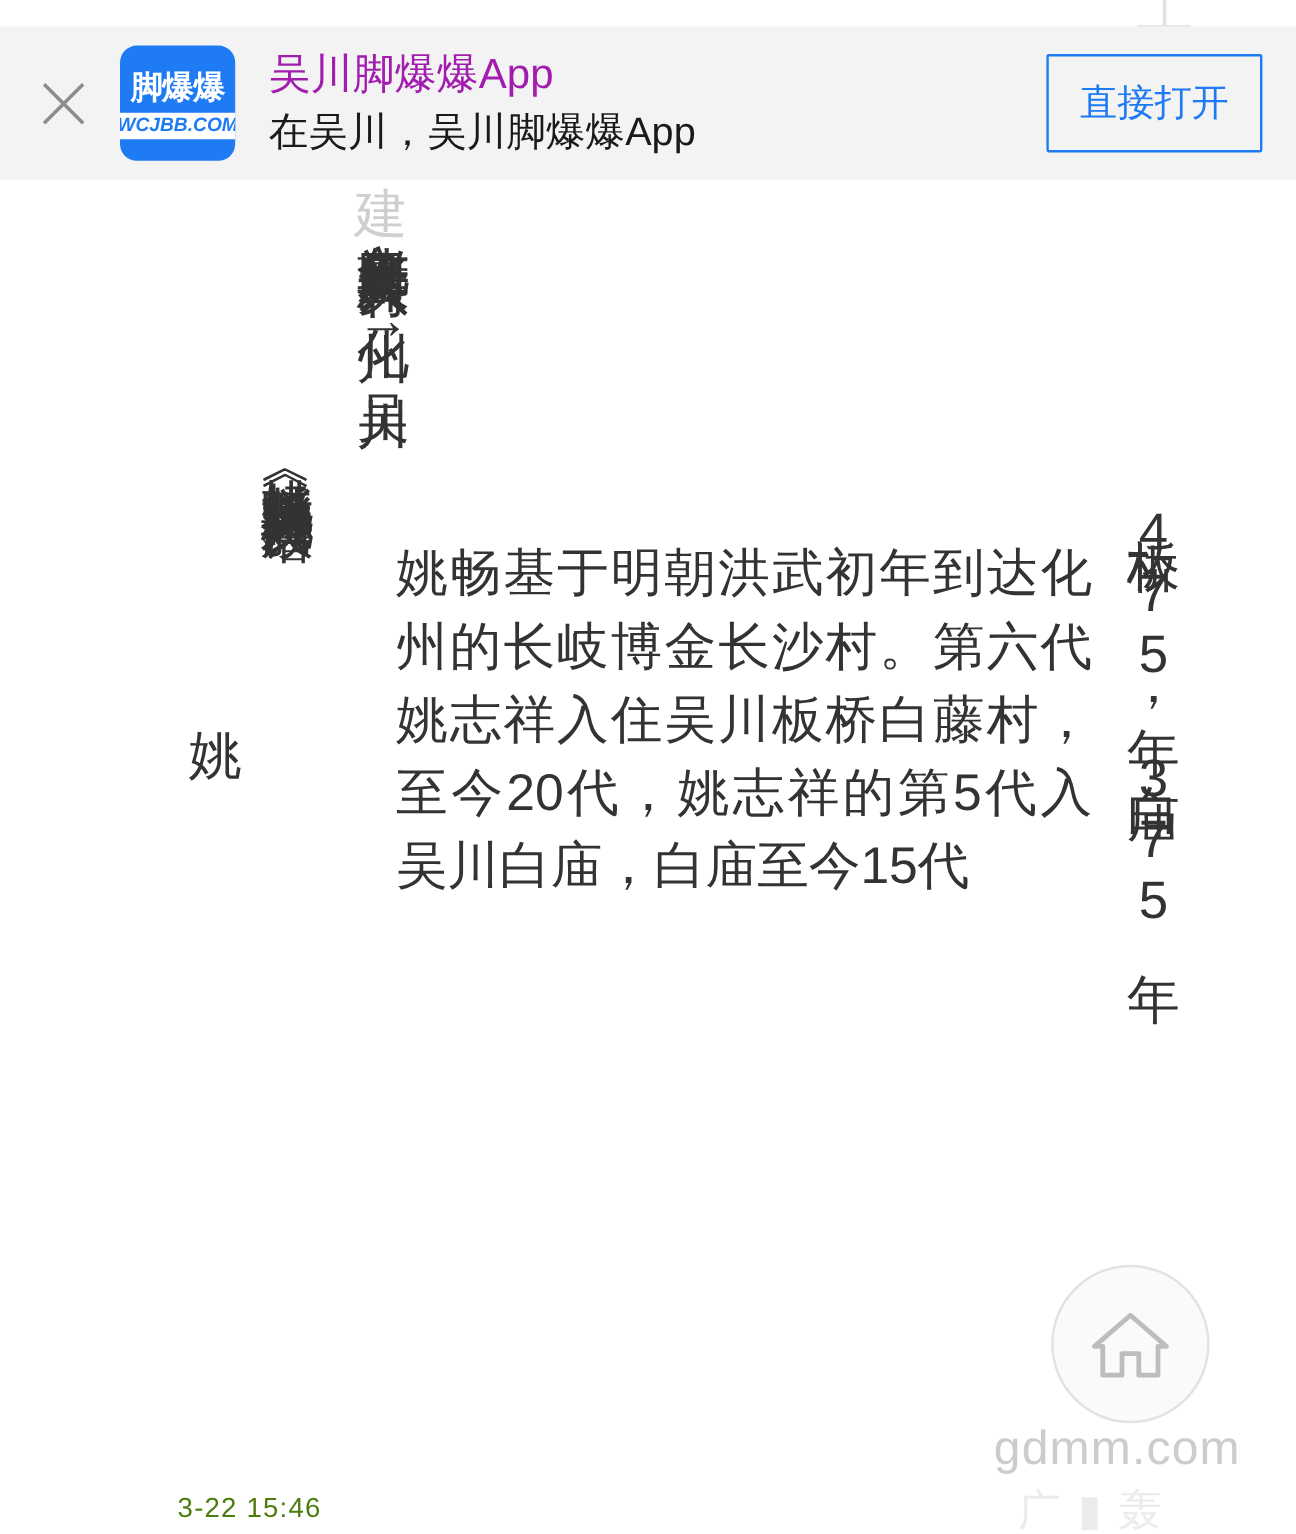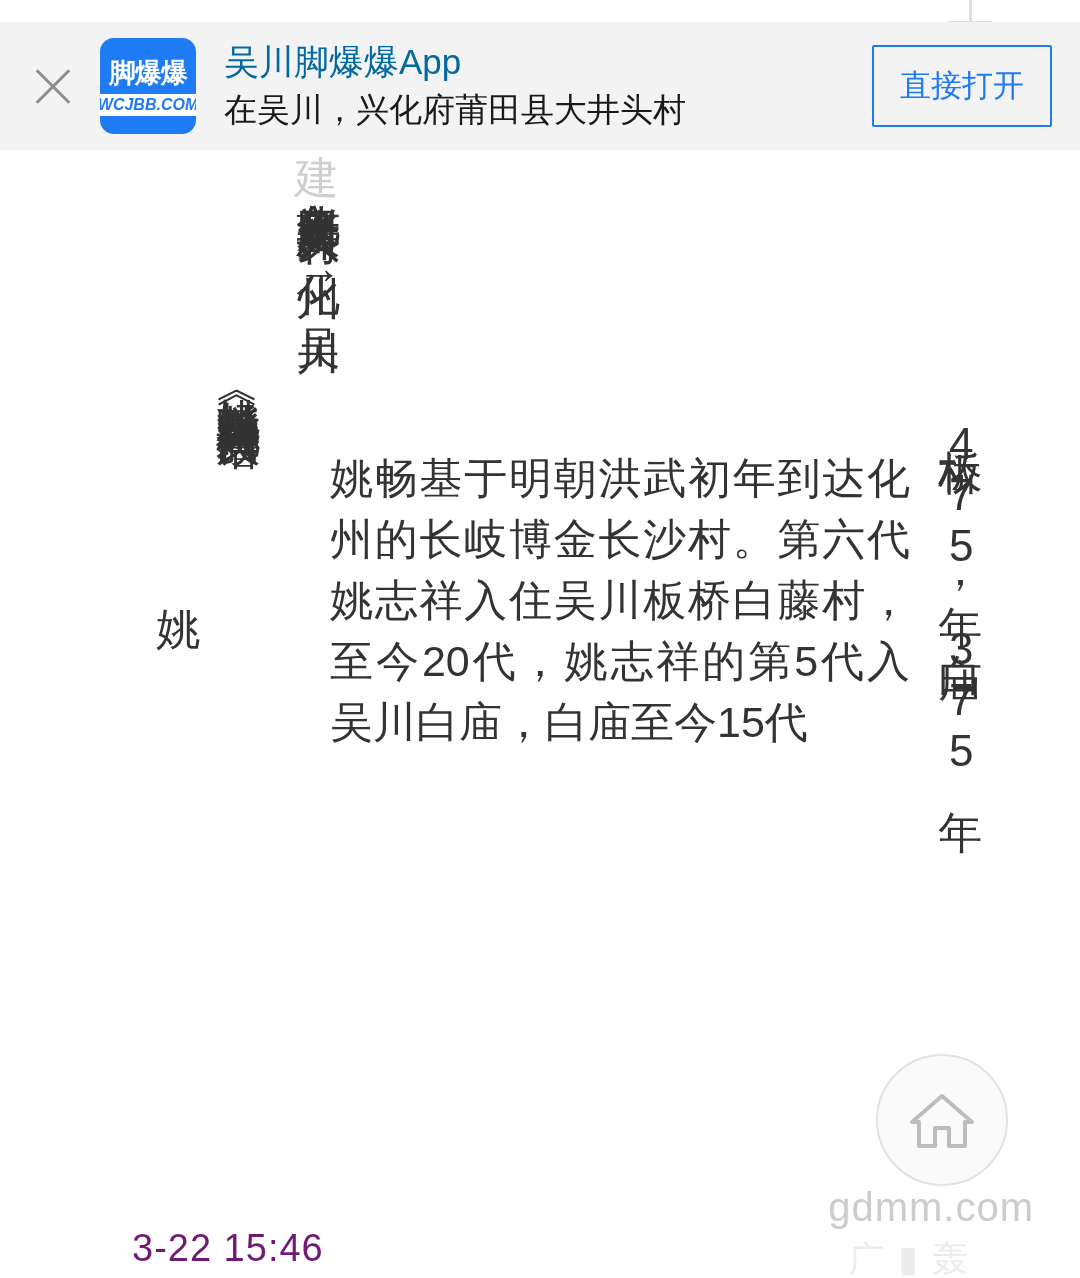--- a/index.html
+++ b/index.html
@@ -85,21 +85,21 @@
   }
 
   .banner-text {
     margin-left: 28px;
     flex: 1 1 auto;
     min-width: 0;
   }
   .banner-title {
     font-size: 35px;
     line-height: 46px;
-    color: #0369a1;
+    color: #a21caf;
     white-space: nowrap;
   }
   .banner-sub {
     font-size: 33px;
     line-height: 46px;
     color: #1a1a1a;
     white-space: nowrap;
     margin-top: 2px;
   }
 
@@ -160,24 +160,24 @@
     line-height: 1.42;
     color: #333;
     text-align: justify;
   }
 
   .col-years { top: 265px; left: 930px; }
 
   
   .timestamp {
     position: absolute;
-    left: 132px;
+    left: 148px;
     bottom: 8px;
-    font-size: 38px;
-    color: #701a75;
+    font-size: 23px;
+    color: #4d7c0f;
     letter-spacing: 1px;
   }
 
   .watermark {
     position: absolute;
     right: 46px;
     bottom: 48px;
     font-size: 40px;
     color: #cccccc;
     letter-spacing: 1px;
@@ -237,21 +237,21 @@
 <div class="banner">
   <div class="banner-close"></div>
 
   <div class="banner-logo">
     <div class="logo-top">脚爆爆</div>
     <div class="logo-bottom">WCJBB.COM</div>
   </div>
 
   <div class="banner-text">
     <div class="banner-title">吴川脚爆爆App</div>
-    <div class="banner-sub">在吴川，兴化府莆田县大井头村</div>
+    <div class="banner-sub">在吴川，吴川脚爆爆App</div>
   </div>
 
   <button class="banner-open">直接打开</button>
 </div>
 
 <div class="content">
 
   <div class="vcol-faint">建</div>
 
   <div class="vcol col-surname">姚</div>

